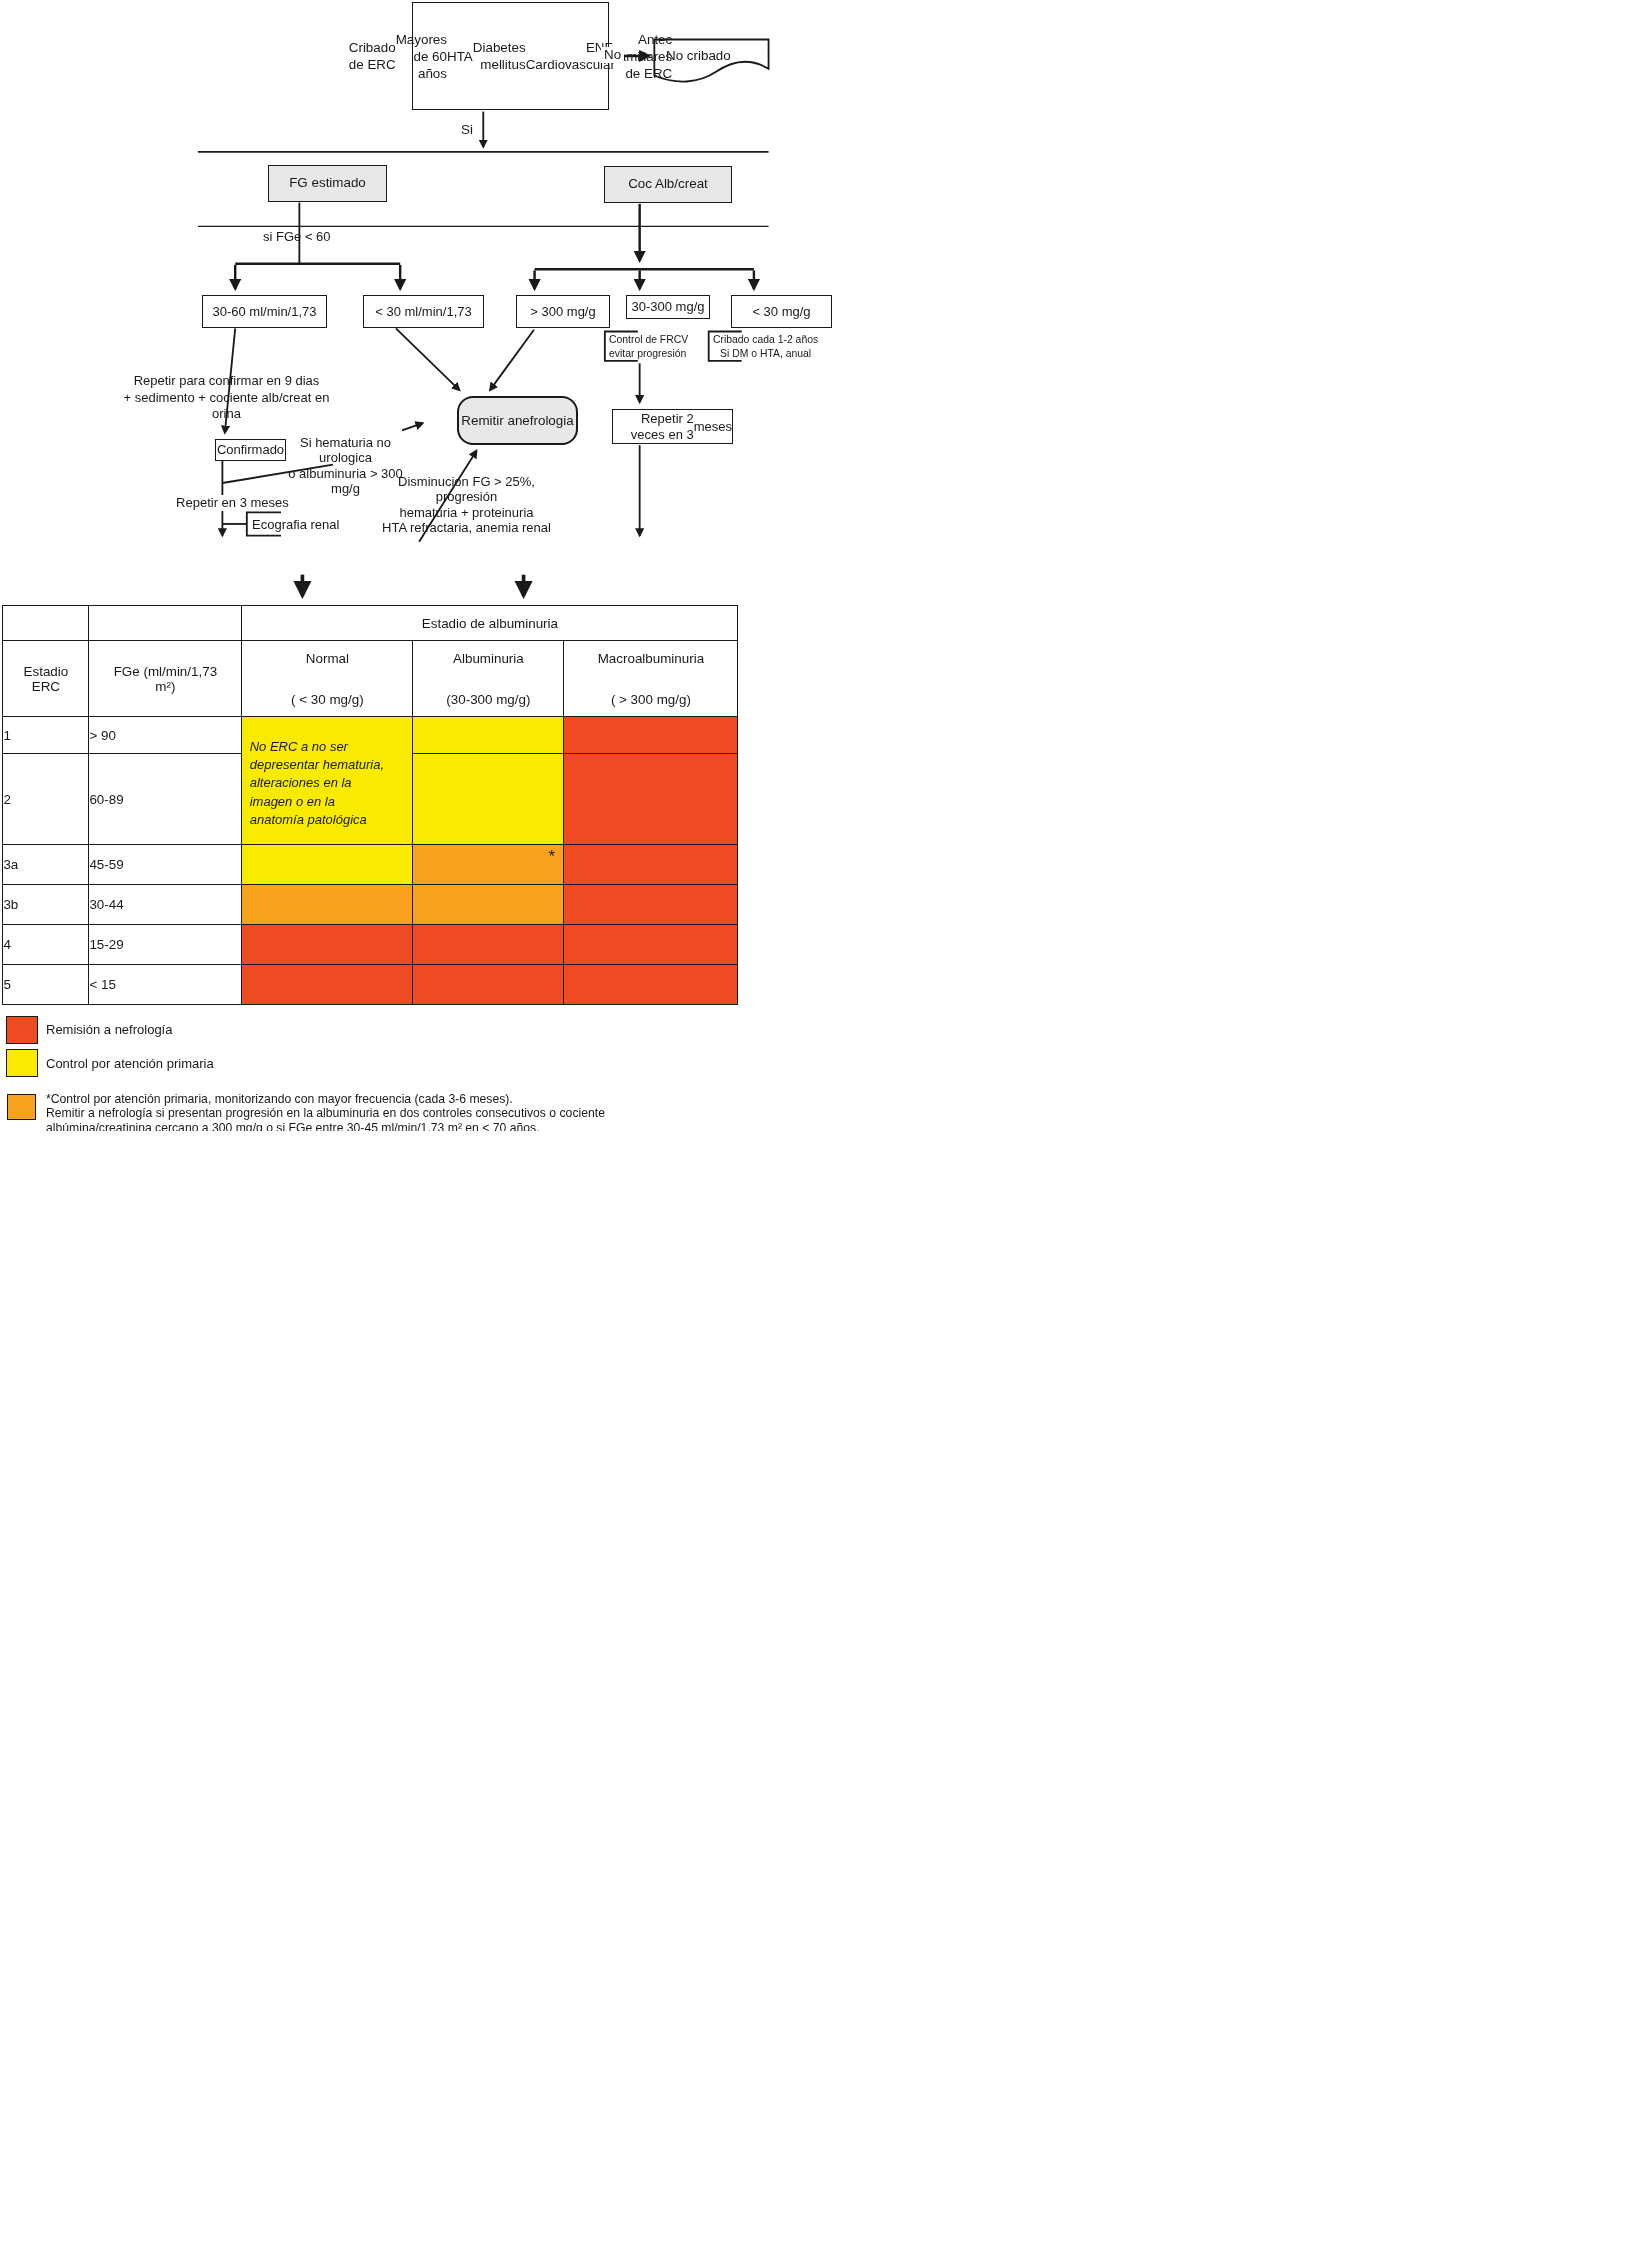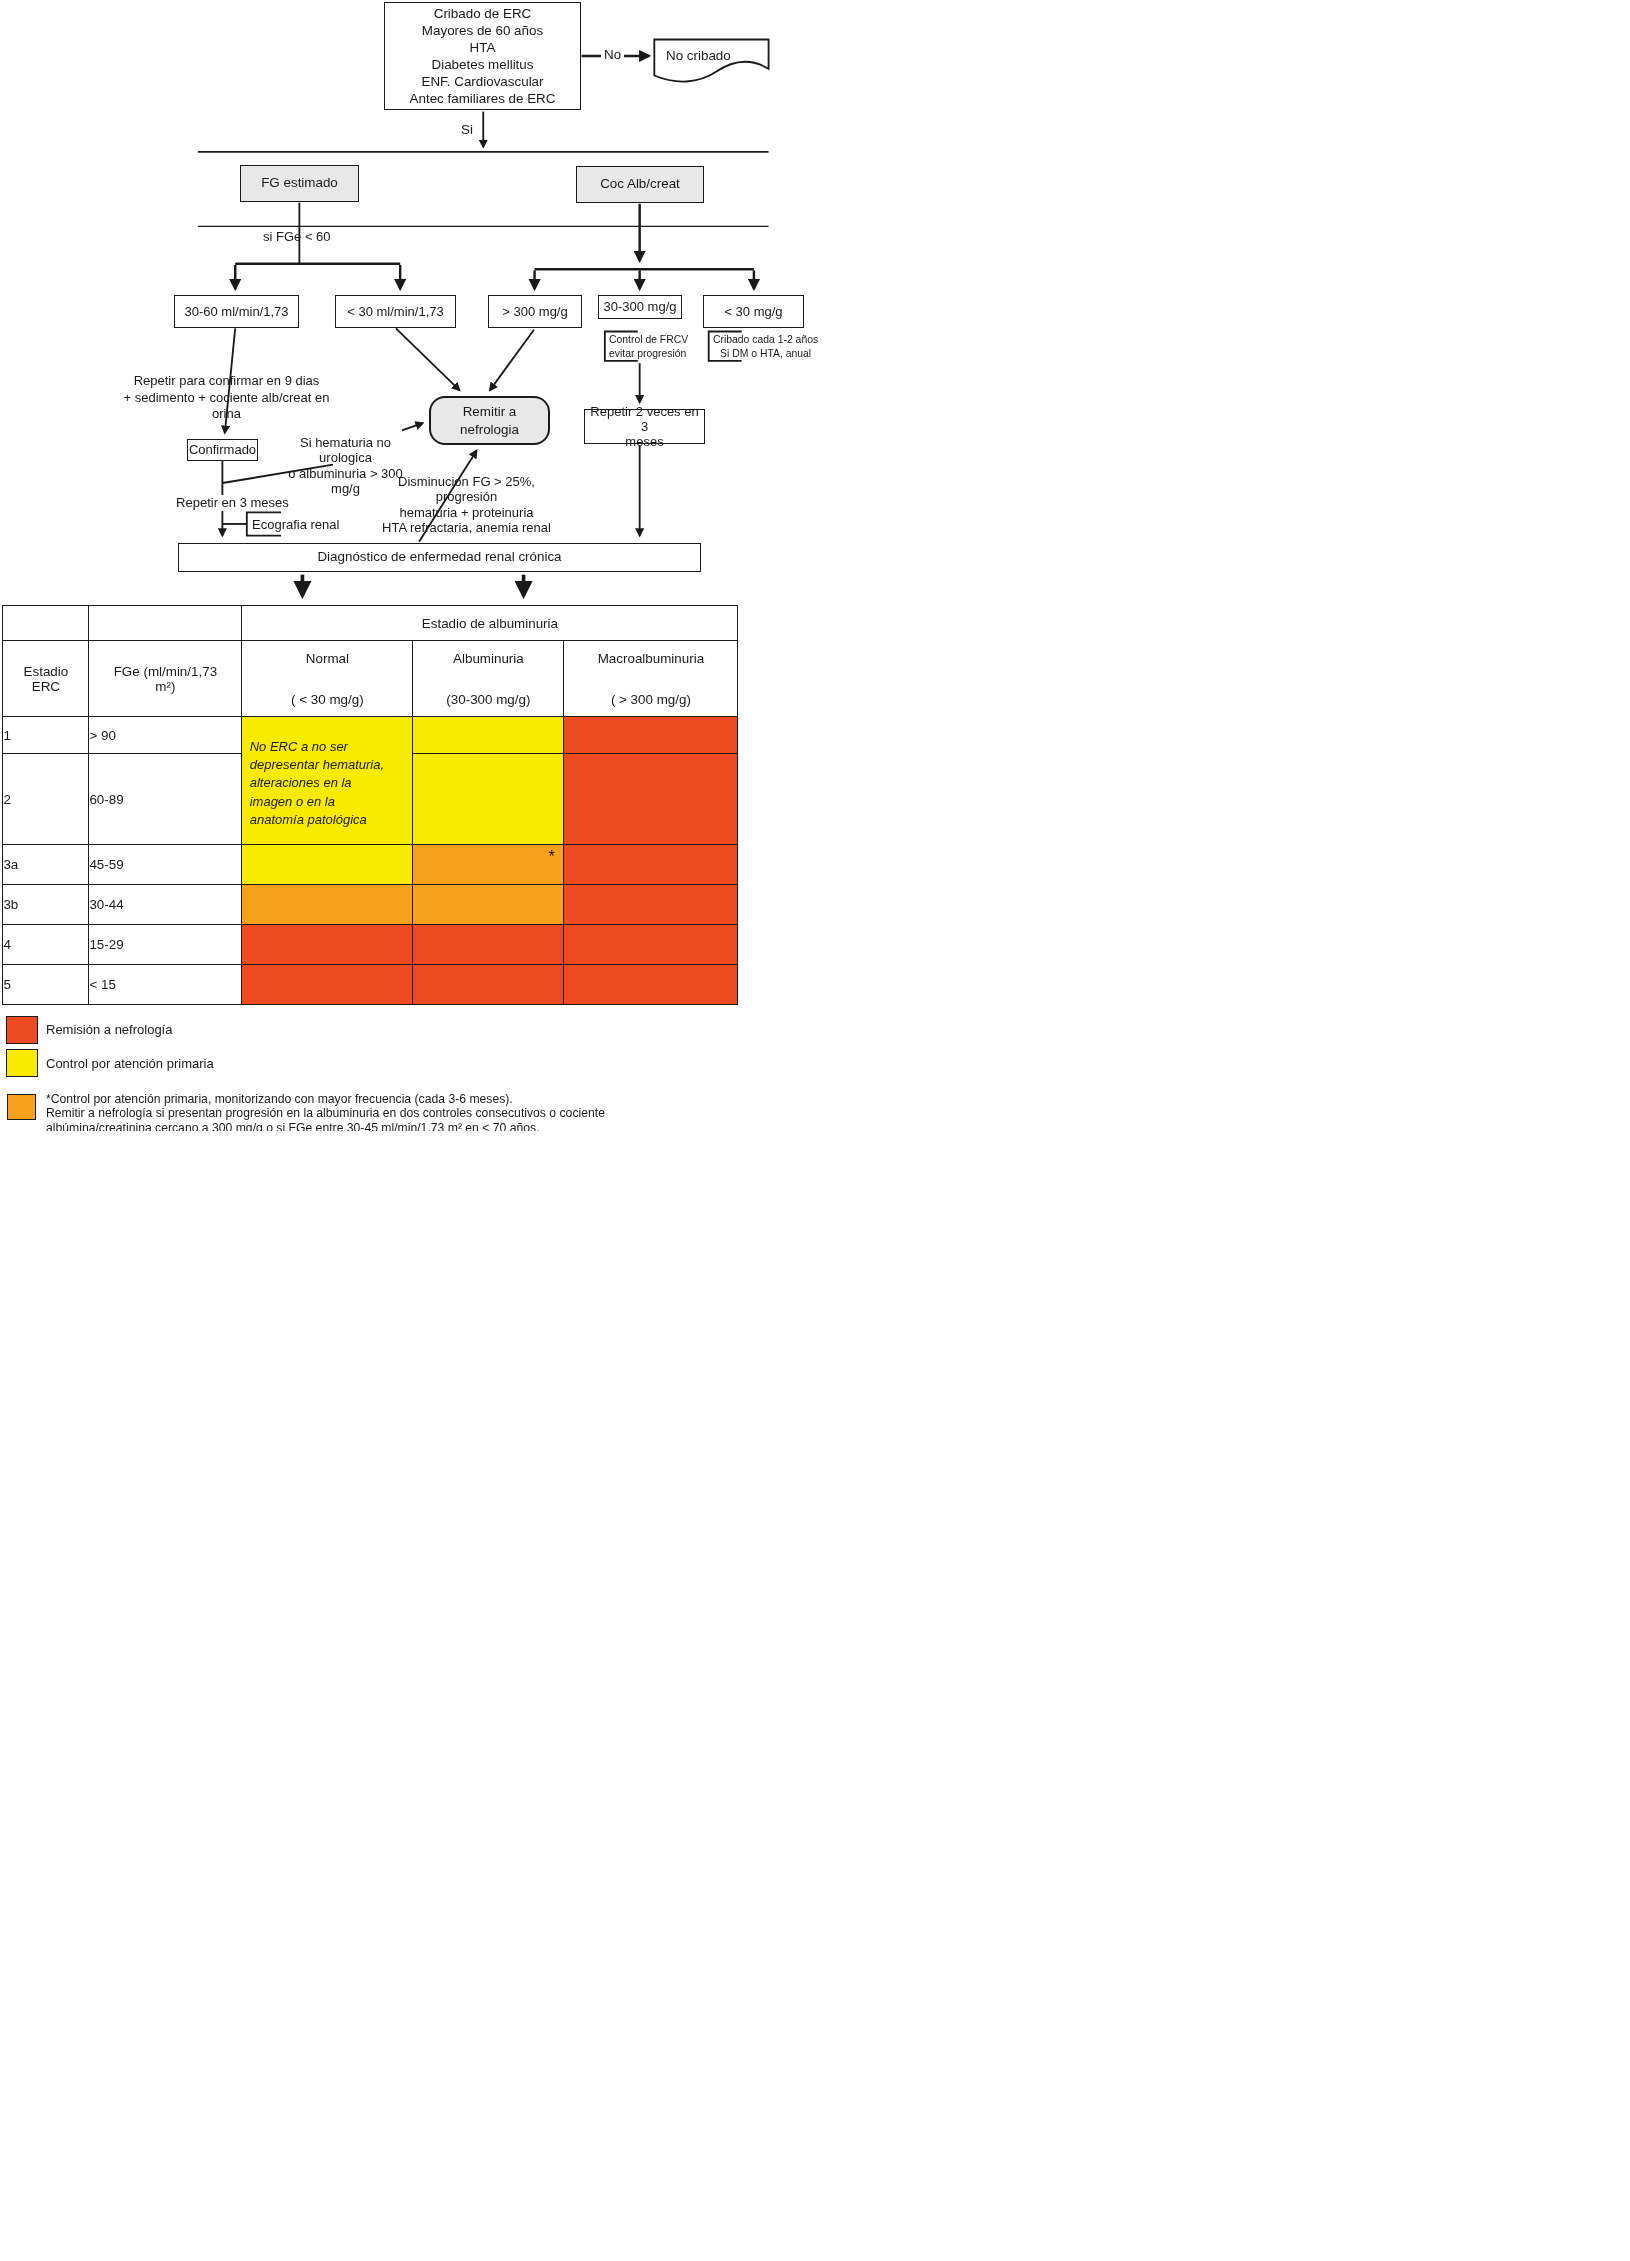--- a/index.html
+++ b/index.html
@@ -3,22 +3,22 @@
 <meta charset="utf-8">
 <style>
   html,body{margin:0;padding:0;background:#fff;}
   #canvas{
     position:relative;width:815px;height:1131px;background:#fff;
     font-family:"Liberation Sans","DejaVu Sans",sans-serif;color:#1a1a1a;
   }
   svg.overlay{position:absolute;left:0;top:0;width:815px;height:1131px;}
   .box{
     position:absolute;border:1.8px solid #1a1a1a;background:#fff;
-    display:flex;flex-direction:column;align-items:center;justify-content:center;
-    text-align:center;font-size:13px;line-height:1.22;box-sizing:border-box;
+    display:flex;flex-direction:row;align-items:center;justify-content:center;
+    text-align:right;font-size:13px;line-height:1.22;box-sizing:border-box;margin-left:28px;
   }
   .gray{background:#E8E8E9;}
   .thin{border-width:1.2px;}
   .round{border-radius:16px;border-width:2.4px;font-size:13.4px;line-height:1.3;}
   .lbl{position:absolute;font-size:13px;line-height:1.2;white-space:nowrap;}
   .center{text-align:center;}
   .small{font-size:10.4px;line-height:1.35;white-space:nowrap;}
   .wbg{background:#fff;padding:0 3.1px;}
   .multiline{white-space:normal;}
   table.grid{position:absolute;left:2.4px;top:605px;width:736px;border-collapse:collapse;table-layout:fixed;}
@@ -169,23 +169,20 @@
 
   <div class="lbl multiline center" style="left:371px;top:474px;width:191px;line-height:15.3px;">
     <span style="display:block">Disminucion FG &gt; 25%, progresión</span>
     <span style="display:block">hematuria + proteinuria</span>
     <span style="display:block">HTA refractaria, anemia renal</span>
   </div>
 
   <div class="lbl wbg" style="left:173px;top:495px;">Repetir en 3 meses</div>
   <div class="lbl" style="left:252px;top:517px;">Ecografia renal</div>
 
-  <div class="box thin" style="left:178px;top:543px;width:523px;height:29px;font-size:13.4px;">
-    <span>Diagnóstico de enfermedad renal crónica</span>
-  </div>
 
   <table class="grid">
     <colgroup>
         <col style="width:86px">
         <col style="width:153px">
         <col style="width:171px">
         <col style="width:151px">
         <col style="width:174px">
       </colgroup>
     <tbody>

